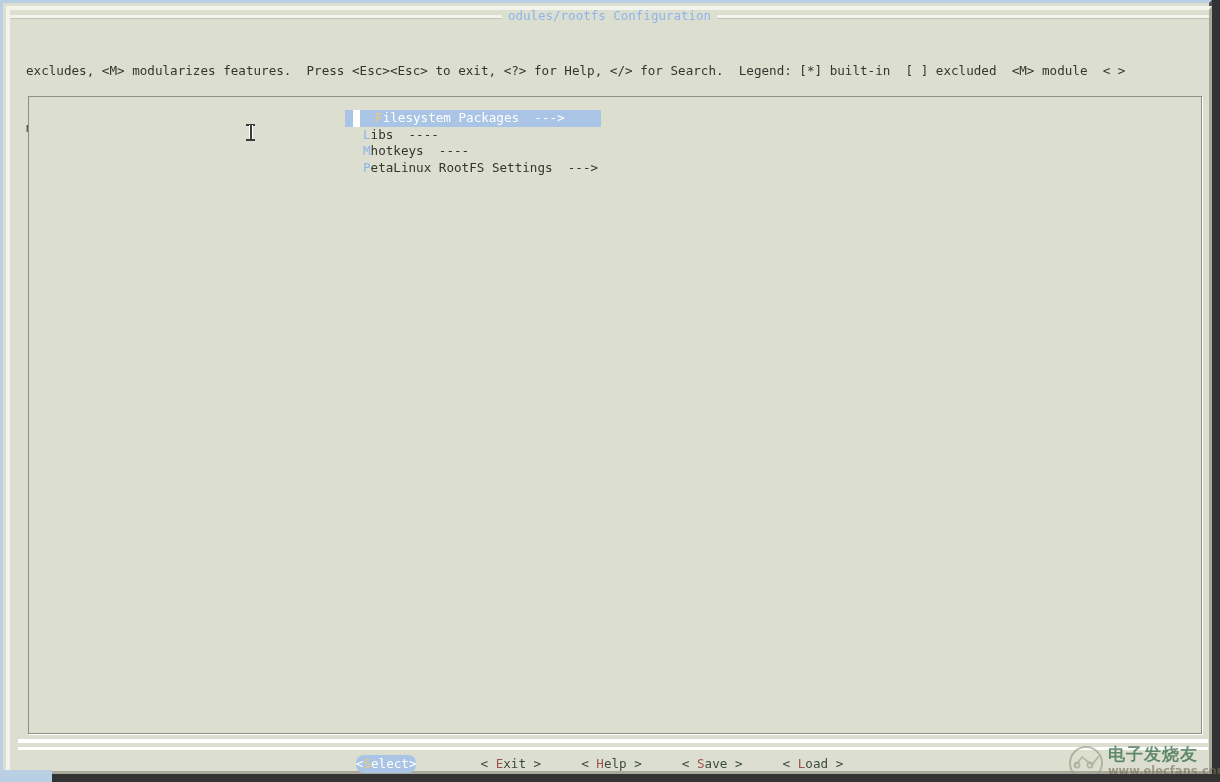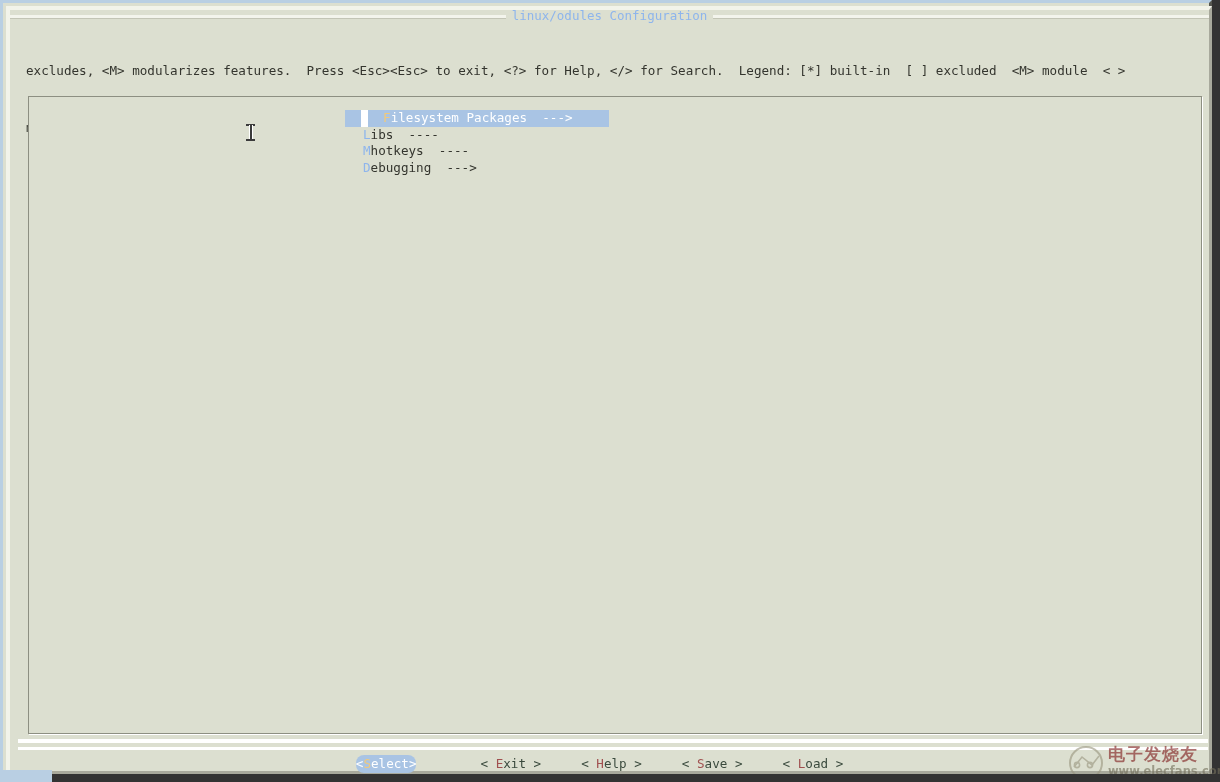--- a/index.html
+++ b/index.html
@@ -121,21 +121,21 @@
     color: #34352e;
     display: block;
     padding-left: 18px;
     font-family: "DejaVu Sans Mono", "Liberation Mono", monospace;
   }
   .menu-row .hot { color: #8eb5ec; }
 
   .menu-row.selected {
     background: #a9c4e4;
     color: #ffffff;
-    padding-left: 8px;
+    padding-left: 0;
     width: 256px;
     position: relative;
   }
   .menu-row.selected .cursor-block {
     display: inline-block;
     width: 7.55px;
     height: 16.6px;
     background: #ffffff;
     vertical-align: top;
     margin-left: 7.5px;
@@ -242,21 +242,21 @@
   .wm-logo {
     position: absolute;
     left: 2px; top: 1px;
     width: 36px; height: 36px;
   }
   .wm-cn {
     position: absolute;
     left: 42px; top: 0px;
     font-size: 17px;
     line-height: 21px;
-    color: #7f1d1d;
+    color: #14532d;
     font-family: "DejaVu Sans", "Liberation Sans", sans-serif;
     font-weight: bold;
     letter-spacing: 1px;
     white-space: nowrap;
   }
   .wm-url {
     position: absolute;
     left: 42px; top: 20px;
     font-size: 11.5px;
     line-height: 14px;
@@ -287,35 +287,35 @@
 </head>
 <body>
 
 <div class="desktop">
 
   <div class="window-frame">
     <div class="window-inner">
 
       <div class="titlebar">
         <div class="title-rule left"></div>
-        <div class="title-text">linux/odules Configuration</div>
+        <div class="title-text">odules/rootfs Configuration</div>
         <div class="title-rule right"></div>
       </div>
 
       <div class="help-block">
         <div class="help-line">excludes, &lt;M&gt; modularizes features.  Press &lt;Esc&gt;&lt;Esc&gt; to exit, &lt;?&gt; for Help, &lt;/&gt; for Search.  Legend: [*] built-in  [ ] excluded  &lt;M&gt; module  &lt; &gt;</div>
         <div class="help-line">module capable</div>
       </div>
 
       <div class="menu-panel">
         <div class="menu-list" id="menu-list">
             <div class="menu-row selected"><span class="cursor-block"></span><span class="sel-text"><span class="hot">F</span>ilesystem Packages  ---&gt;</span></div>
             <div class="menu-row"><span class="hot">L</span><span>ibs  ----</span></div>
             <div class="menu-row"><span class="hot">M</span><span>hotkeys  ----</span></div>
-            <div class="menu-row"><span class="hot">D</span><span>ebugging  ---&gt;</span></div>
+            <div class="menu-row"><span class="hot">P</span><span>etaLinux RootFS Settings  ---&gt;</span></div>
           </div>
       </div>
 
       <div class="bar-sep-top"></div>
       <div class="bar-sep-bot"></div>
 
       <div class="button-bar" id="button-bar">
           <div class="btn selected">&lt;<span class="hot">S</span>elect&gt;</div>
           <div class="btn">&lt; <span class="hot">E</span>xit &gt;</div>
           <div class="btn">&lt; <span class="hot">H</span>elp &gt;</div>

